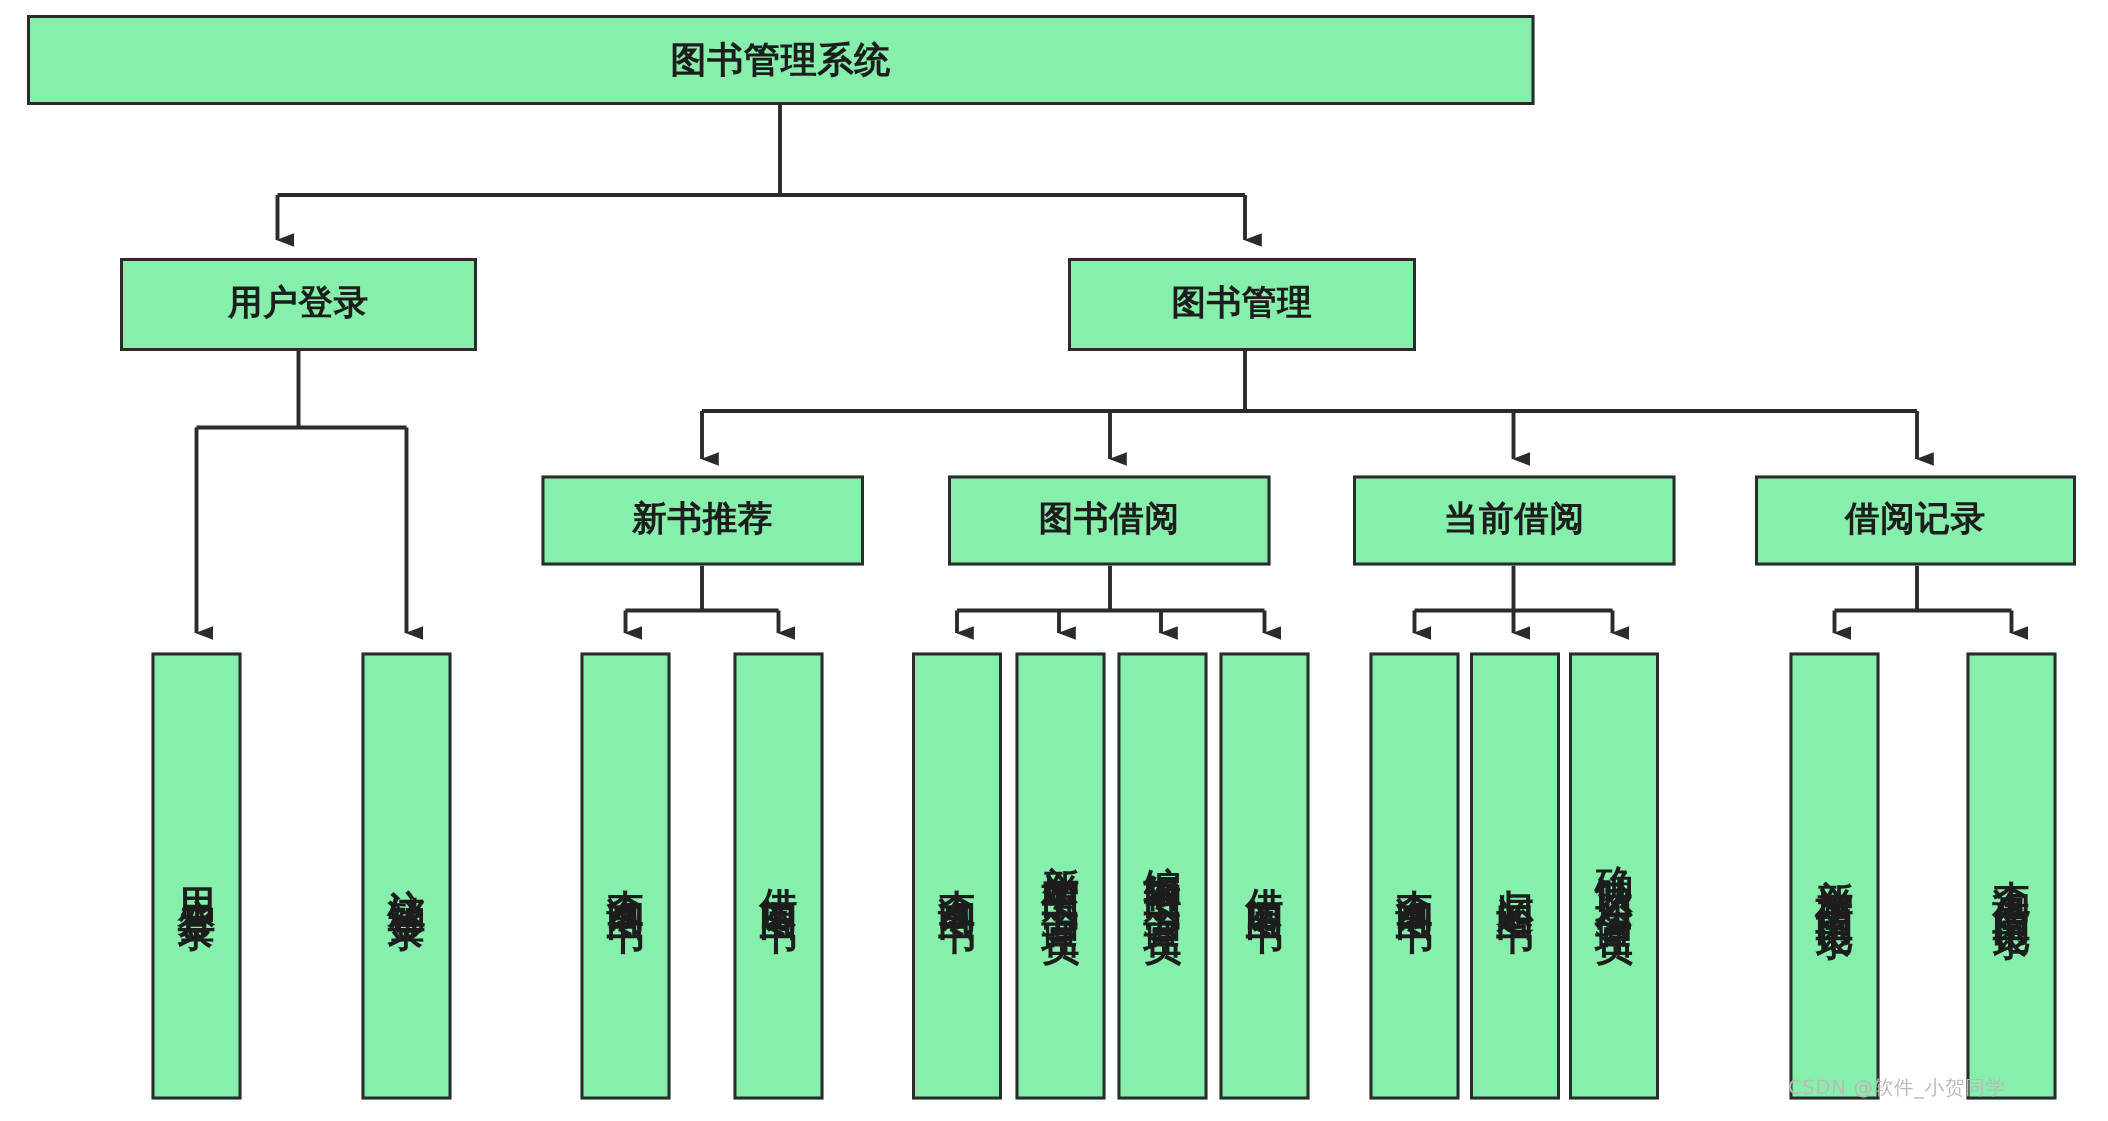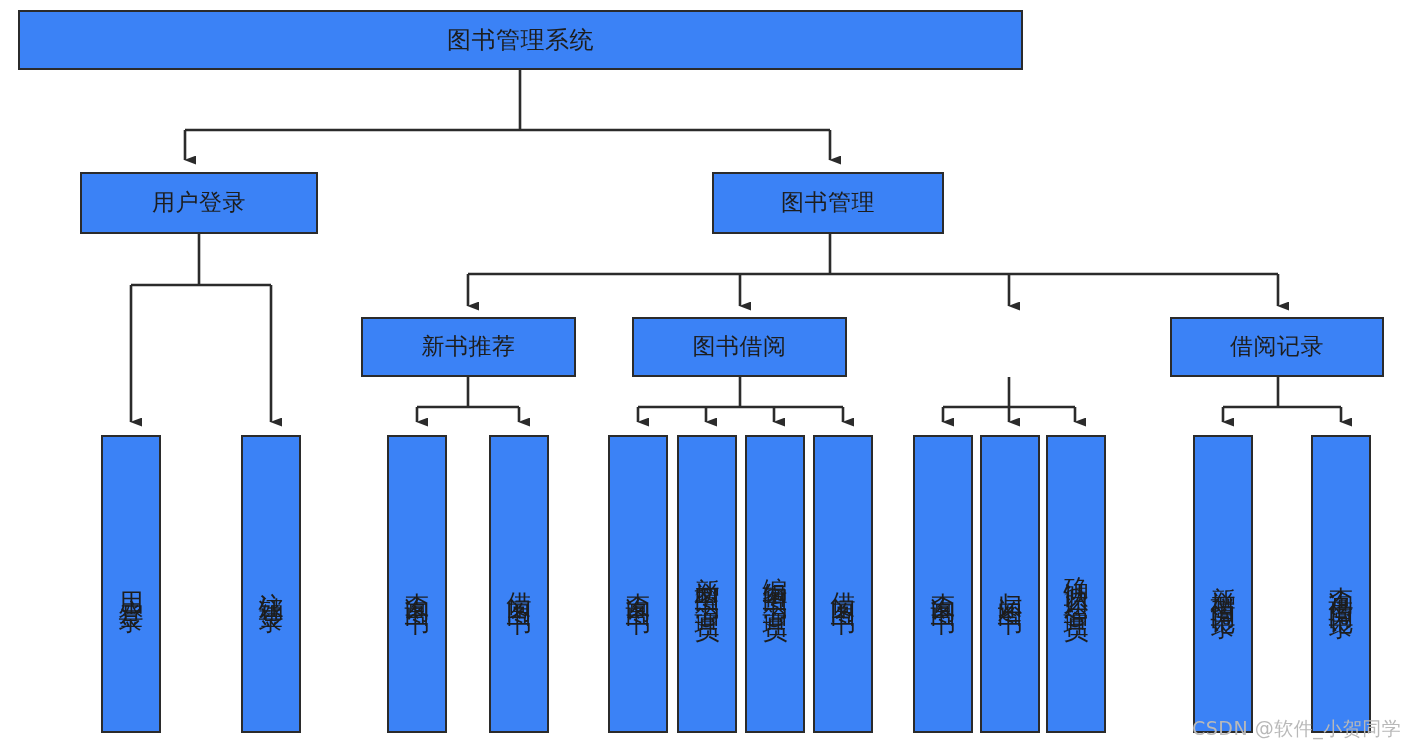--- a/index.html
+++ b/index.html
@@ -19,26 +19,27 @@
     position: absolute;
     left: 0;
     top: 0;
     width: 1405px;
     height: 747px;
     pointer-events: none;
   }
   .node {
     position: absolute;
     box-sizing: border-box;
-    background: #3b82f6;
+    background: #86efac;
     border: 2.5px solid #2b2b2b;
     display: flex;
     align-items: center;
     justify-content: center;
     color: #1d1d1d;
+    font-weight: bold;
   }
   .node .lbl {
     display: block;
     text-align: center;
     line-height: 1.12;
     letter-spacing: 0.5px;
   }
   
   .h-node .lbl {
     writing-mode: horizontal-tb;
@@ -55,21 +56,21 @@
     writing-mode: vertical-rl;
     text-orientation: upright;
     font-size: 25px;
     line-height: 1.0;
     letter-spacing: 6px;
     white-space: nowrap;
   }
   .watermark {
     position: absolute;
     color: #b9b9b9;
-    font-size: 19px;
+    font-size: 13px;
     white-space: nowrap;
     letter-spacing: 0.5px;
   }
 </style>
 </head>
 <body>
 
 <div id="canvas">
 
   <svg id="wires" viewBox="0 0 1405 747" xmlns="http://www.w3.org/2000/svg">
@@ -132,20 +133,23 @@
   <div class="node h-node" style="left:712px; top:172px; width:232px; height:62px;">
     <span class="lbl">图书管理</span>
   </div>
 
   <div class="node h-node" style="left:632px; top:317px; width:215px; height:60px;">
     <span class="lbl">图书借阅</span>
   </div>
   <div class="node h-node" style="left:361px; top:317px; width:215px; height:60px;">
     <span class="lbl">新书推荐</span>
   </div>
+  <div class="node h-node" style="left:902px; top:317px; width:215px; height:60px;">
+    <span class="lbl">当前借阅</span>
+  </div>
   <div class="node h-node" style="left:1170px; top:317px; width:214px; height:60px;align-items:center;">
     <span class="lbl">借阅记录</span>
   </div>
 
   <div class="node v-node" style="left:101px; top:435px; width:60px; height:298px;">
     <span class="lbl">用户登录</span>
   </div>
   <div class="node v-node" style="left:241px; top:435px; width:60px; height:298px;">
     <span class="lbl">注销登录</span>
   </div>

